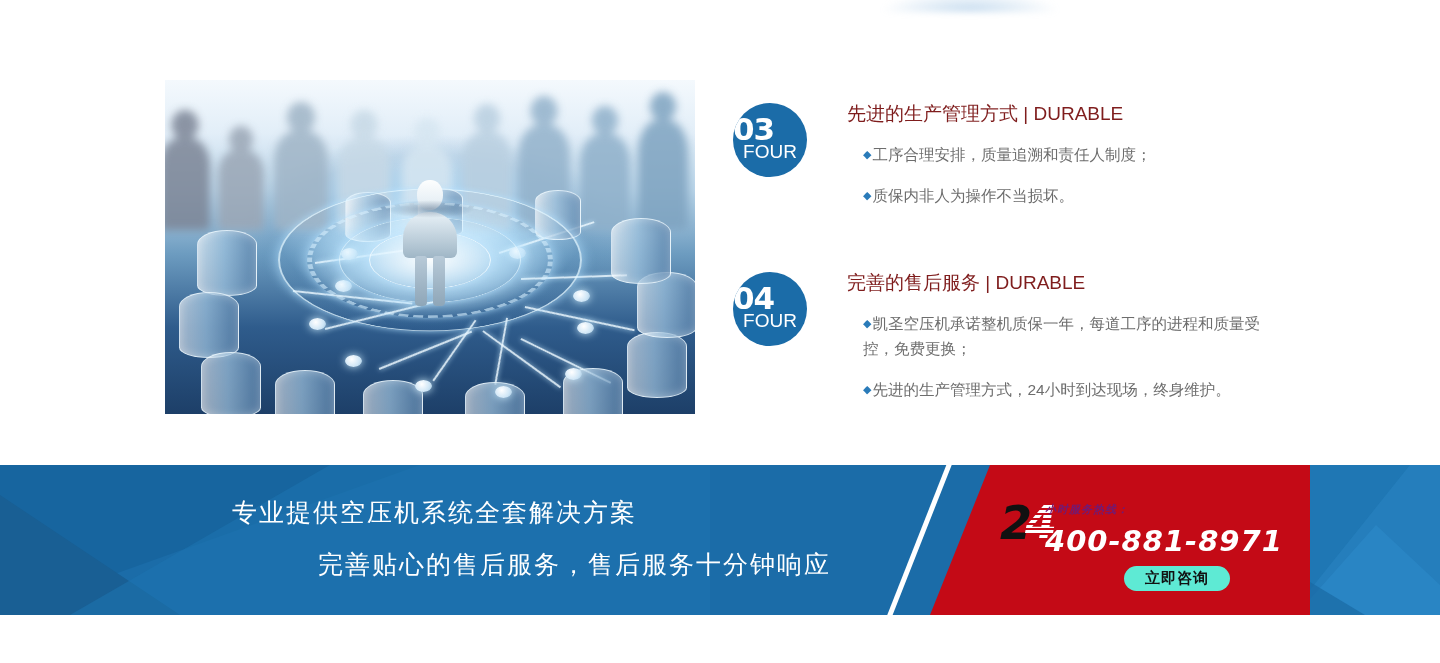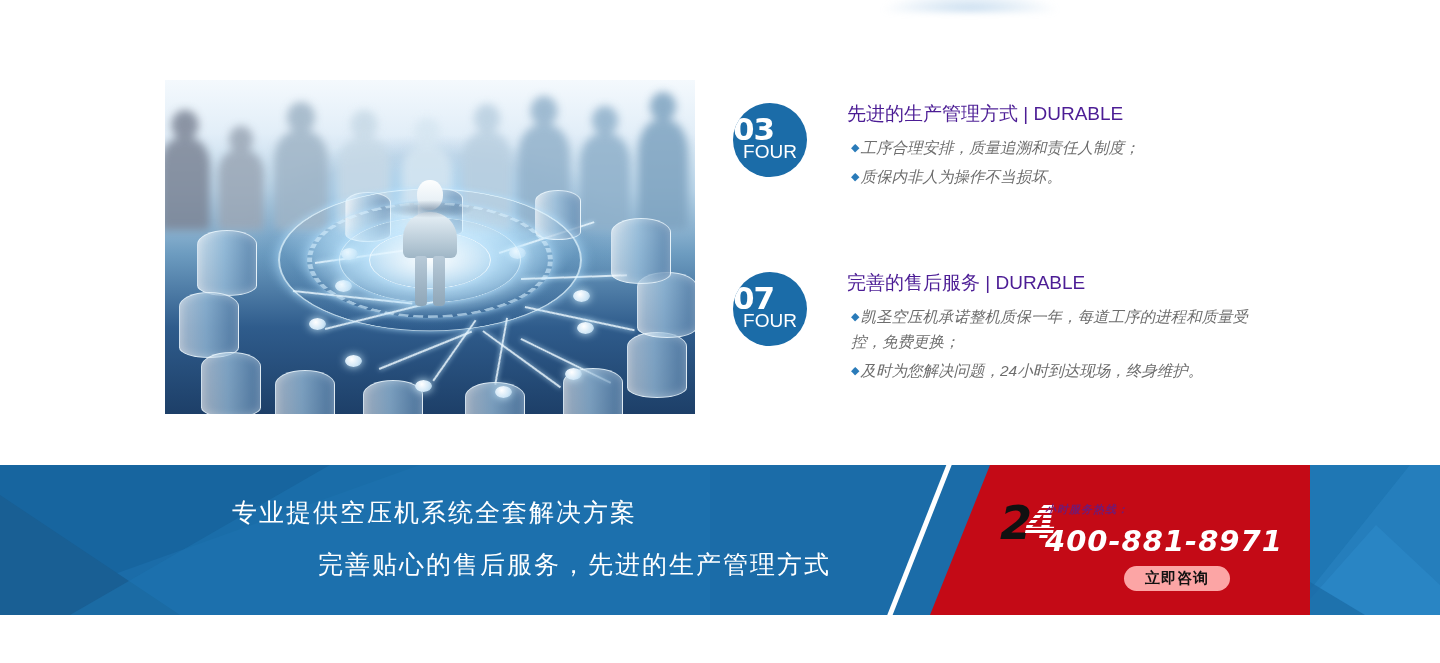--- a/index.html
+++ b/index.html
@@ -98,26 +98,26 @@
     position:absolute;left:0;right:0;top:11px;text-align:left;
     font-size:31px;font-weight:700;letter-spacing:-1px;line-height:1;
     font-family:"DejaVu Sans","Liberation Sans",sans-serif;
   }
   .badge .word{
     position:absolute;left:0;right:0;bottom:16px;text-align:center;
     font-size:19px;letter-spacing:0px;line-height:1;font-weight:400;
   }
   .ftext{margin-left:40px;}
   .ftitle{
-    font-size:19px;color:#4c1d95;font-weight:400;line-height:1.2;
+    font-size:19px;color:#7f1d1d;font-weight:400;line-height:1.2;
     margin:0 0 9px 0;white-space:nowrap;
   }
   .fitem{
-    font-size:15.5px;color:#6d6d6d;line-height:1.62;margin:4px;
-    max-width:408px;text-indent:0;font-style:italic;
+    font-size:15.5px;color:#6d6d6d;line-height:1.62;margin:16px;
+    max-width:408px;text-indent:0;
   }
   .fitem .bullet{color:#2a7bb9;font-size:11px;vertical-align:2px;margin-right:1px;}
 
   
   .banner{
     position:absolute;left:0;top:465px;width:1440px;height:150px;
     overflow:hidden;background:#1b6ca8;
   }
   .facet{position:absolute;}
   .slogan{
@@ -162,21 +162,21 @@
     letter-spacing:1px;white-space:nowrap;
   }
   .hot-phone{
     position:absolute;left:1045px;top:524px;
     color:#fff;font-size:29px;font-style:italic;font-weight:700;
     letter-spacing:1px;white-space:nowrap;
     font-family:"DejaVu Sans","Liberation Sans",sans-serif;
   }
   .cta{
     position:absolute;left:1124px;top:566px;
-    width:106px;height:25px;border-radius:13px;background:#fca5a5;
+    width:106px;height:25px;border-radius:13px;background:#5eead4;
     display:flex;align-items:center;justify-content:center;
     color:#111;font-size:15px;font-weight:700;letter-spacing:1px;
     cursor:pointer;
   }
 </style>
 </head>
 <body>
 
 <div id="page">
 
@@ -335,43 +335,43 @@
     </div>
     <div class="ftext">
       <p class="ftitle">先进的生产管理方式 | DURABLE</p>
       <p class="fitem"><span class="bullet">◆</span><span>工序合理安排，质量追溯和责任人制度；</span></p>
       <p class="fitem"><span class="bullet">◆</span><span>质保内非人为操作不当损坏。</span></p>
     </div>
   </div>
 
   <div class="feature" style="left:733px;top:272px;">
     <div class="badge">
-      <span class="num">07</span>
+      <span class="num">04</span>
       <span class="word">FOUR</span>
     </div>
     <div class="ftext">
       <p class="ftitle">完善的售后服务 | DURABLE</p>
       <p class="fitem"><span class="bullet">◆</span><span>凯圣空压机承诺整机质保一年，每道工序的进程和质量受控，免费更换；</span></p>
-      <p class="fitem"><span class="bullet">◆</span><span>及时为您解决问题，24小时到达现场，终身维护。</span></p>
+      <p class="fitem"><span class="bullet">◆</span><span>先进的生产管理方式，24小时到达现场，终身维护。</span></p>
     </div>
   </div>
 
   <div class="banner">
 
     <div class="facet" style="left:0;top:0;width:500px;height:150px;background:#17659f;clip-path:polygon(0 0,420px 0,0 150px);"></div>
     <div class="facet" style="left:0;top:0;width:360px;height:150px;background:#195f94;clip-path:polygon(0 30px,180px 150px,0 150px);"></div>
     <div class="facet" style="left:70px;top:0;width:640px;height:150px;background:#1e74b0;clip-path:polygon(260px 0,640px 0,640px 150px,0 150px);opacity:.55;"></div>
     <div class="facet" style="left:1240px;top:0;width:200px;height:150px;background:#1f77b4;clip-path:polygon(40px 0,200px 0,200px 150px,0 150px);"></div>
     <div class="facet" style="left:1290px;top:0;width:150px;height:150px;background:#2a84c2;clip-path:polygon(120px 0,150px 0,150px 150px,0 150px);opacity:.6;"></div>
     <div class="facet" style="left:1296px;top:60px;width:144px;height:90px;background:#2e8bcb;clip-path:polygon(0 90px,80px 0,144px 60px,144px 90px);opacity:.55;"></div>
     <div class="facet" style="left:1235px;top:90px;width:130px;height:60px;background:#1a6aa4;clip-path:polygon(30px 0,130px 60px,0 60px);opacity:.7;"></div>
 
     <div class="slogan">
       <div class="slogan-l1">专业提供空压机系统全套解决方案</div>
-      <div class="slogan-l2">完善贴心的售后服务，先进的生产管理方式</div>
+      <div class="slogan-l2">完善贴心的售后服务，售后服务十分钟响应</div>
     </div>
 
     <div class="red-wedge"></div>
     <div class="white-slash"></div>
   </div>
 
   <div class="hot-24">
     <span class="d2">2</span>
     <span class="d4">4</span>
   </div>

